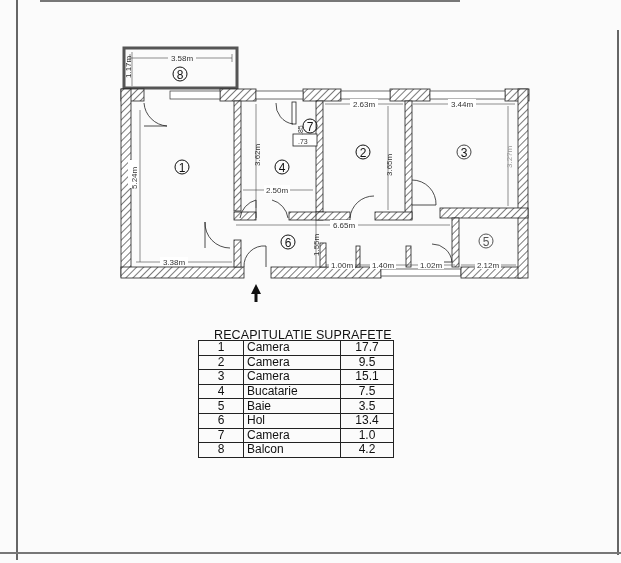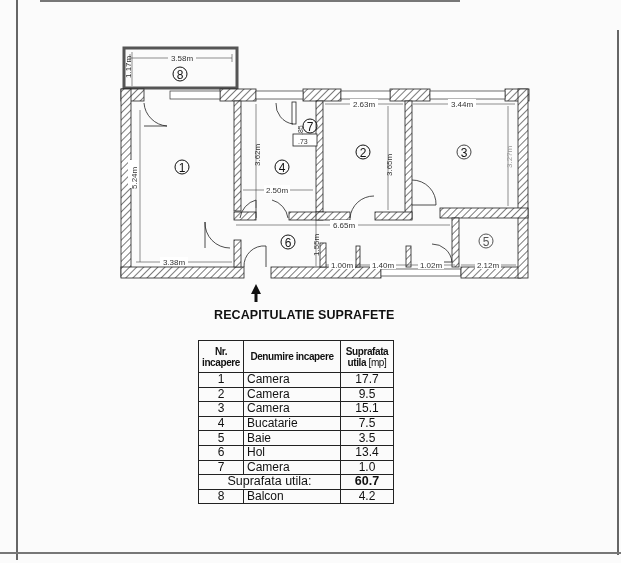--- a/index.html
+++ b/index.html
@@ -4,21 +4,21 @@
 <style>
   html, body { margin:0; padding:0; }
   body { width:621px; height:563px; background:#fbfbfb; position:relative; overflow:hidden; font-family:"Liberation Sans", sans-serif; color:#111; }
   .frame-top { position:absolute; left:40px; top:0; width:420px; height:2px; background:#777; }
   .frame-left { position:absolute; left:16px; top:0; width:2px; height:560px; background:#666; }
   .frame-right { position:absolute; left:617px; top:30px; width:2px; height:525px; background:#666; }
   .frame-bottom { position:absolute; left:0; top:552px; width:621px; height:2px; background:#777; }
   svg.plan { position:absolute; left:0; top:0; }
   .dim { font-family:"Liberation Sans", sans-serif; font-size:8px; fill:#333; }
   .rlabel { font-family:"Liberation Sans", sans-serif; font-size:12px; fill:#111; }
-  .title { position:absolute; left:214px; top:308px; font-size:12.5px; font-weight:bold; letter-spacing:0.1px; }
+  .title { position:absolute; left:214px; top:328px; font-size:12.5px; font-weight:normal; letter-spacing:0.1px; }
   table.recap { position:absolute; left:198px; top:340px; border-collapse:collapse; font-size:12px; width:196px; }
   table.recap td, table.recap th { border:1px solid #222; padding:0 3px; height:13.6px; line-height:13px; }
   table.recap th { font-weight:bold; font-size:10px; line-height:11px; height:31px; letter-spacing:-0.4px; }
   table.recap th .unit { font-weight:normal; }
   .c1 { width:38px; text-align:center; }
   .c2 { width:90px; text-align:left; }
   .c3 { width:46px; text-align:center; }
   .sum-label { text-align:center; font-size:12.5px; }
   .sum-val { text-align:center; font-weight:bold; font-size:12.5px; }
 </style>
@@ -168,32 +168,20 @@
 
   <g>
     <polygon points="256,284 251,294 254.5,294 254.5,302 257.5,302 257.5,294 261,294" fill="#111"></polygon>
   </g>
 </svg>
 
 <div class="title">RECAPITULATIE SUPRAFETE</div>
 
 <table class="recap">
   <tbody>
-      <tr>
-    <th class="c1">
-      <span>Nr.</span><br>
-      <span>incapere</span>
-    </th>
-    <th class="c2" style="text-align:center">Denumire incapere</th>
-    <th class="c3">
-      <span>Suprafata</span><br>
-      <span>utila</span>
-      <span class="unit">[mp]</span>
-    </th>
-  </tr>
   <tr>
     <td class="c1">1</td>
     <td class="c2">Camera</td>
     <td class="c3">17.7</td>
   </tr>
   <tr>
     <td class="c1">2</td>
     <td class="c2">Camera</td>
     <td class="c3">9.5</td>
   </tr>
@@ -216,22 +204,18 @@
     <td class="c1">6</td>
     <td class="c2">Hol</td>
     <td class="c3">13.4</td>
   </tr>
   <tr>
     <td class="c1">7</td>
     <td class="c2">Camera</td>
     <td class="c3">1.0</td>
   </tr>
   <tr>
-    <td colspan="2" class="sum-label">Suprafata utila:</td>
-    <td class="sum-val">60.7</td>
-  </tr>
-  <tr>
     <td class="c1">8</td>
     <td class="c2">Balcon</td>
     <td class="c3">4.2</td>
   </tr>
 </tbody>
   </table>
 
 </body></html>

